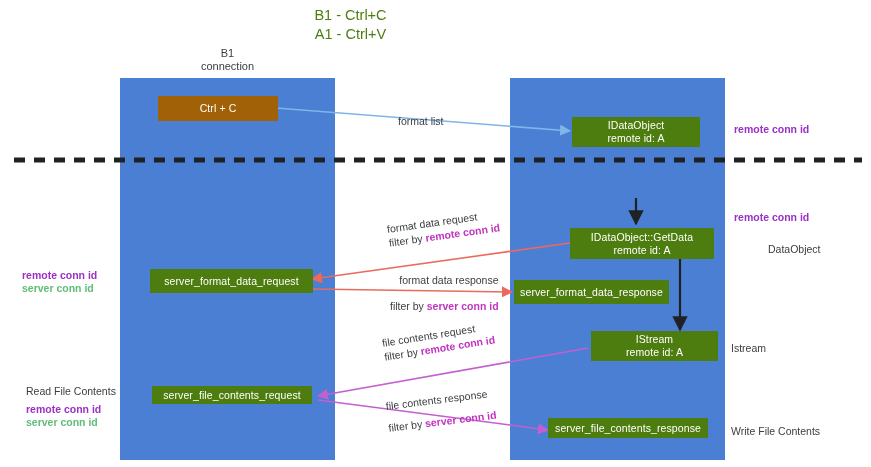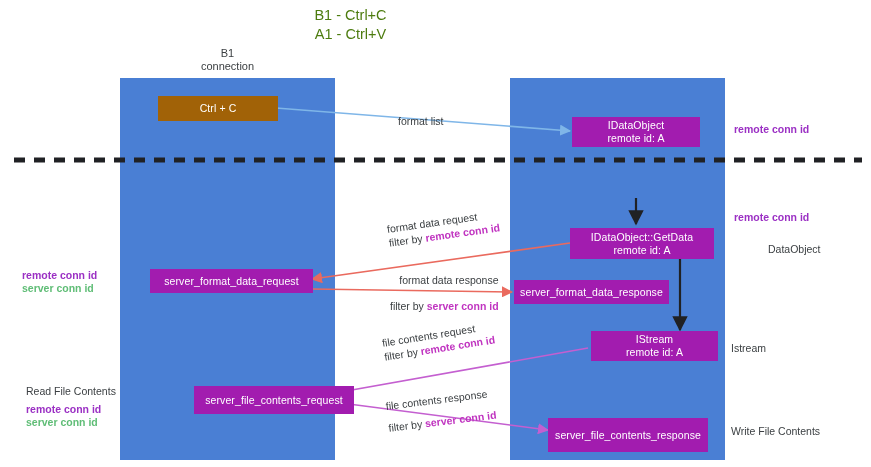--- a/index.html
+++ b/index.html
@@ -46,21 +46,21 @@
     align-items:center;
     justify-content:center;
     text-align:center;
     color:#ffffff;
     font-size:10.5px;
     line-height:13px;
     letter-spacing:.1px;
     white-space:pre-line;
   }
   .node.green{background:#a16207;}
-  .node.orange{background:#a21caf;}
+  .node.orange{background:#4d7c0f;}
 
   
   .sidelabel{
     font-size:10.5px;
     line-height:13.5px;
   }
   .c-purple{color:#9b30c4;font-weight:bold;}
   .c-green{color:#5fbd76;font-weight:bold;}
   .c-dark{color:#3c4043;}
 
@@ -132,23 +132,23 @@
   <div class="abs node orange" style="left:570px;top:228px;width:144px;height:31px;">IDataObject::GetData
 remote id: A</div>
 
   <div class="abs node orange" style="left:514px;top:280px;width:155px;height:24px;">server_format_data_response</div>
 
   <div class="abs node orange" style="left:150px;top:269px;width:163px;height:24px;">server_format_data_request</div>
 
   <div class="abs node orange" style="left:591px;top:331px;width:127px;height:30px;">IStream
 remote id: A</div>
 
-  <div class="abs node orange" style="left:152px;top:386px;width:160px;height:28px;margin-left:42px;">server_file_contents_request</div>
+  <div class="abs node orange" style="left:152px;top:386px;width:160px;height:18px;">server_file_contents_request</div>
 
-  <div class="abs node orange" style="left:548px;top:418px;width:160px;height:34px;">server_file_contents_response</div>
+  <div class="abs node orange" style="left:548px;top:418px;width:160px;height:20px;">server_file_contents_response</div>
 
   <div class="abs edgelabel" style="left:398px;top:114px;">format list</div>
 
   <div class="abs edgelabel rot" style="left:386px;top:222px;transform:rotate(-8deg);">
     <div>format data request</div>
     <div><span>filter by </span><span class="hl-purple">remote conn id</span></div>
   </div>
 
   <div class="abs edgelabel" style="left:390px;top:273px;text-align:right;">
     <div>format data response</div>

